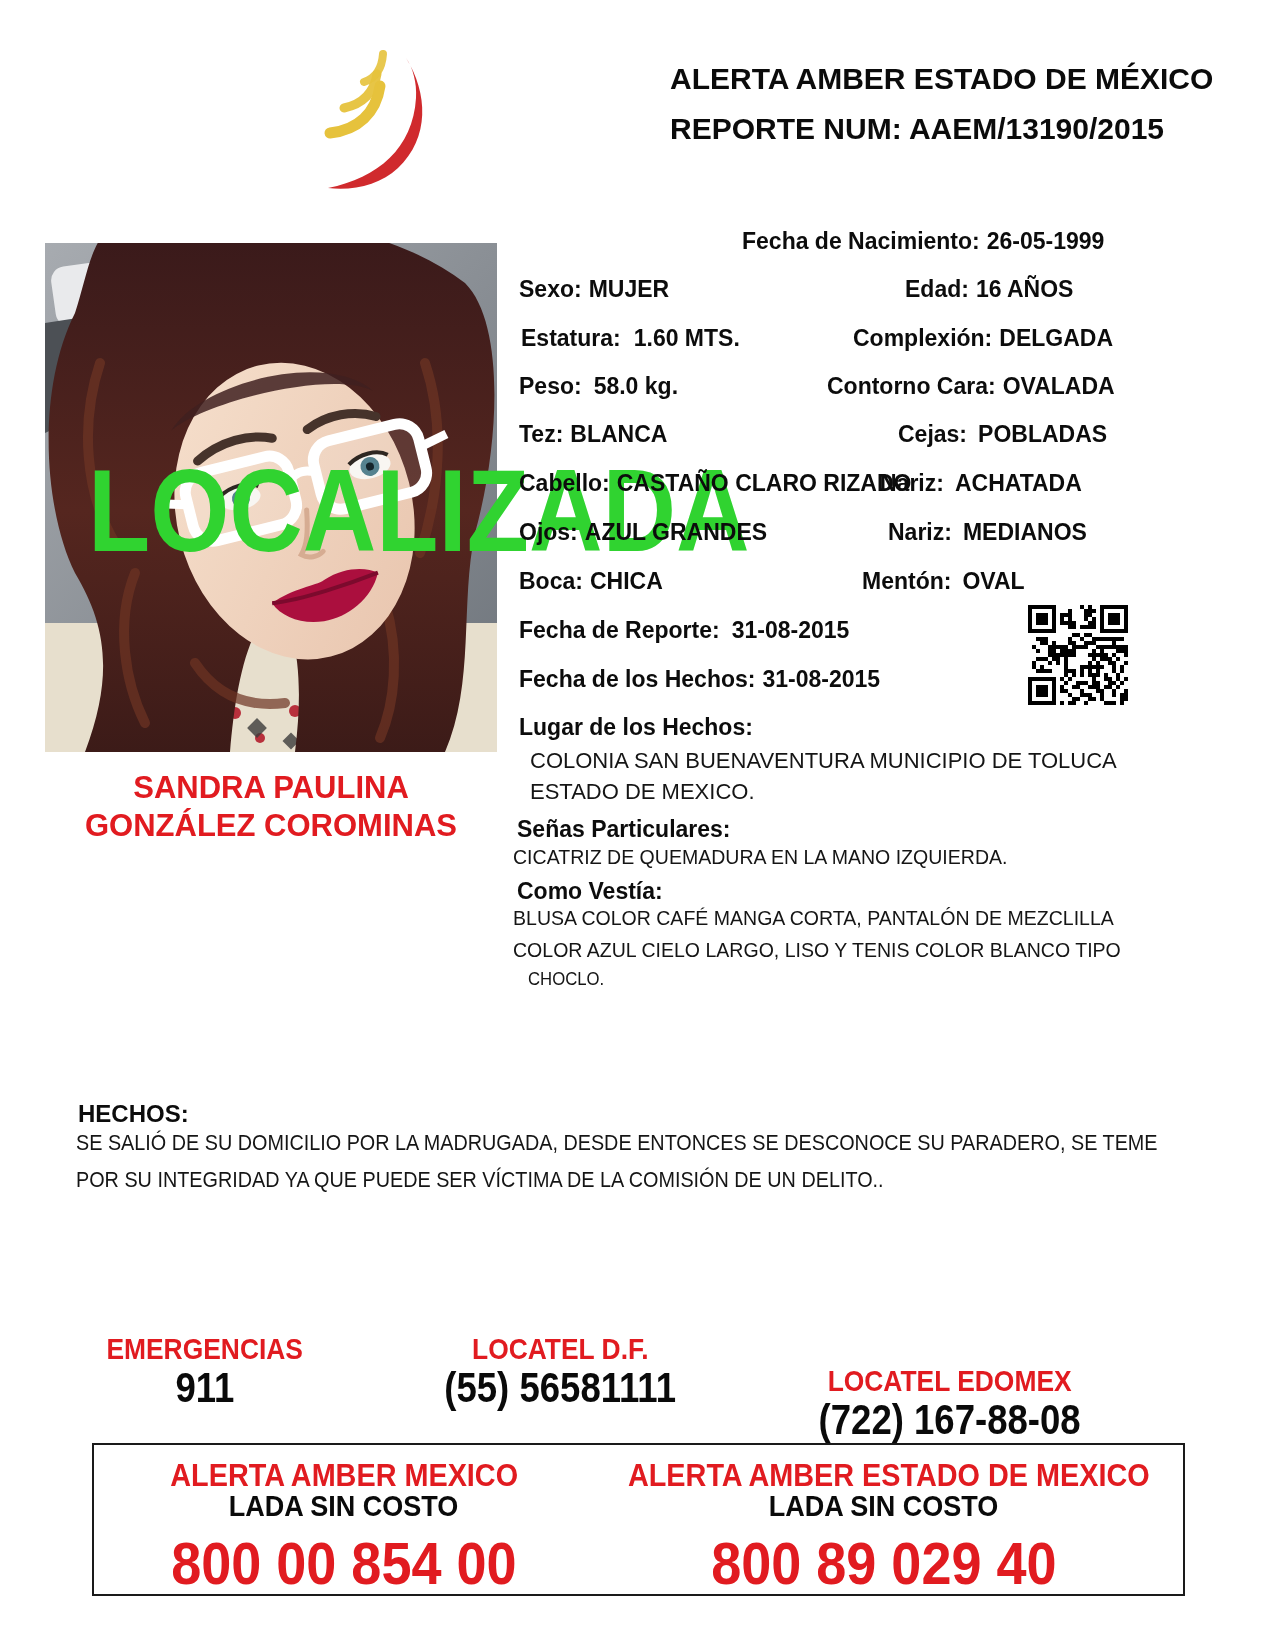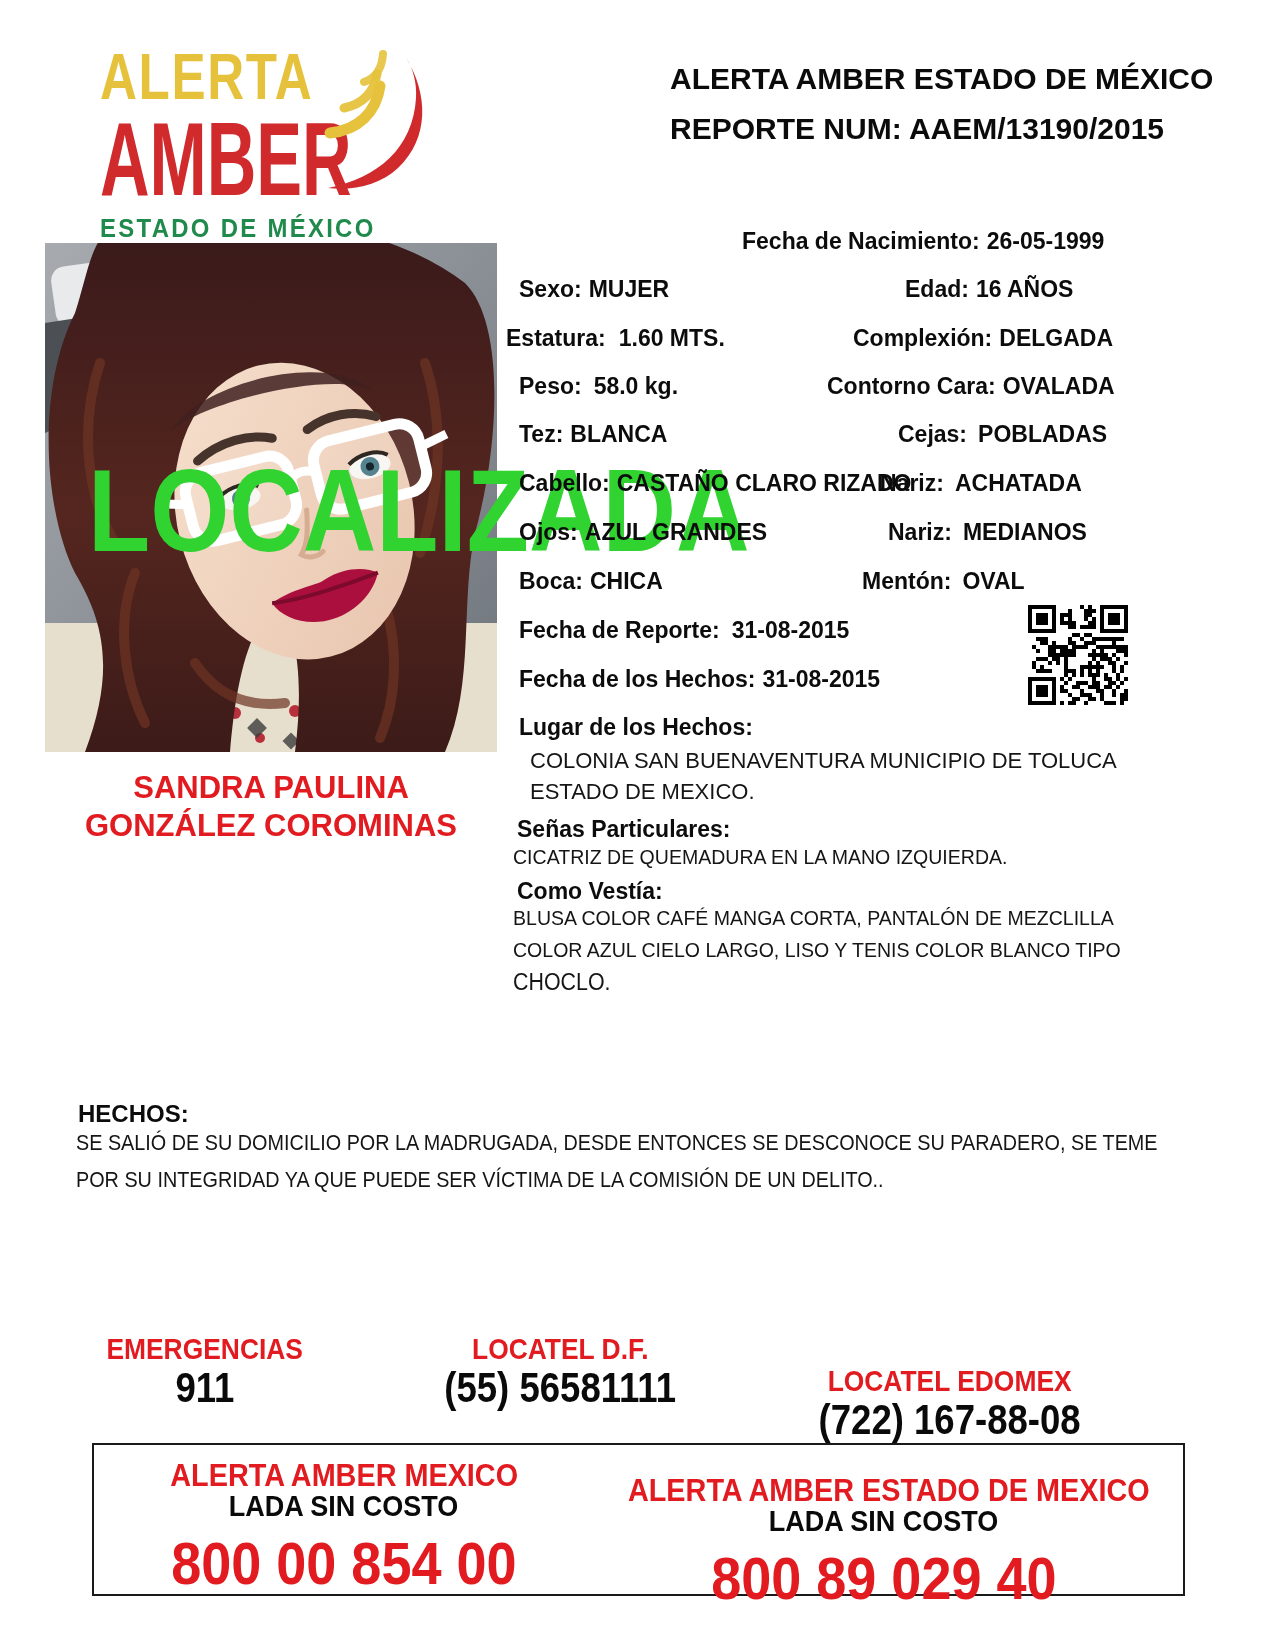--- a/index.html
+++ b/index.html
@@ -49,25 +49,20 @@
   .fb-col{position:absolute;text-align:center;}
   .fb-title{font-size:32px;font-weight:bold;color:var(--red);display:inline-block;transform:scaleX(0.90);transform-origin:center;line-height:1.0;}
   .fb-sub{font-size:30px;font-weight:bold;color:#0a0a0a;display:inline-block;transform:scaleX(0.90);transform-origin:center;line-height:1.0;}
   .fb-num{font-size:60px;font-weight:bold;color:var(--red);display:inline-block;transform:scaleX(0.90);transform-origin:center;line-height:1.0;}
 </style>
 </head>
 <body>
 
 <div id="page">
 
-  <div class="abs" style="left:100px;top:45px;z-index:2;">
-    <div><span class="logo-alerta">ALERTA</span></div>
-    <div style="margin-top:-2px;"><span class="logo-amber">AMBER</span></div>
-    <div style="margin-top:2px;"><span class="logo-sub">ESTADO DE MÉXICO</span></div>
-  </div>
 
   <svg class="abs" style="left:318px;top:38px;z-index:3;" width="120" height="160" viewBox="0 0 120 160">
     <path d="M10,150 C60,140 95,110 98,60 C99,45 95,30 88,20 C110,55 112,100 80,130 C62,147 35,153 10,150 Z" fill="#d02a2d"></path>
     <path d="M12,95 C40,92 58,75 62,48" fill="none" stroke="#e6c23c" stroke-width="11" stroke-linecap="round"></path>
     <path d="M26,70 C45,66 56,54 59,36" fill="none" stroke="#e6c23c" stroke-width="9" stroke-linecap="round" opacity="0.95"></path>
     <path d="M46,44 C58,40 64,30 65,16" fill="none" stroke="#e6c23c" stroke-width="8" stroke-linecap="round" opacity="0.9"></path>
   </svg>
 
   <div class="abs hdr" style="left:670px;top:62px;z-index:2;">ALERTA AMBER ESTADO DE MÉXICO</div>
   <div class="abs hdr" style="left:670px;top:112px;z-index:2;">REPORTE NUM: AAEM/13190/2015</div>
@@ -155,21 +150,21 @@
 
   <div class="abs field" style="left:742px;top:228px;">
     <span>Fecha de Nacimiento:</span><span class="val">26-05-1999</span>
   </div>
   <div class="abs field" style="left:519px;top:276px;">
     <span>Sexo:</span><span class="val">MUJER</span>
   </div>
   <div class="abs field" style="left:905px;top:276px;">
     <span>Edad:</span><span class="val">16 AÑOS</span>
   </div>
-  <div class="abs field" style="left:506px;top:325px;">
+  <div class="abs field" style="left:521px;top:325px;">
     <span>Estatura:</span><span class="val" style="margin-left:13px;">1.60 MTS.</span>
   </div>
   <div class="abs field" style="left:853px;top:325px;">
     <span>Complexión:</span><span class="val">DELGADA</span>
   </div>
   <div class="abs field" style="left:519px;top:373px;">
     <span>Peso:</span><span class="val" style="margin-left:12px;">58.0 kg.</span>
   </div>
   <div class="abs field" style="left:827px;top:373px;">
     <span>Contorno Cara:</span><span class="val">OVALADA</span>
@@ -424,21 +419,21 @@
   <div class="abs heading" style="left:519px;top:714px;">Lugar de los Hechos:</div>
   <div class="abs para" style="left:530px;top:748px;">COLONIA SAN BUENAVENTURA  MUNICIPIO DE TOLUCA</div>
   <div class="abs para" style="left:530px;top:779px;">ESTADO DE MEXICO.</div>
 
   <div class="abs heading" style="left:517px;top:816px;">Señas Particulares:</div>
   <div class="abs para" style="left:513px;top:845px;font-size:21px;"><span class="cond">CICATRIZ DE QUEMADURA EN LA MANO IZQUIERDA.</span></div>
 
   <div class="abs heading" style="left:517px;top:878px;">Como Vestía:</div>
   <div class="abs para" style="left:513px;top:938px;font-size:21px;"><span class="cond">COLOR AZUL CIELO LARGO, LISO Y  TENIS   COLOR  BLANCO  TIPO</span></div>
   <div class="abs para" style="left:513px;top:906px;font-size:21px;"><span class="cond">BLUSA   COLOR  CAFÉ  MANGA  CORTA,  PANTALÓN  DE  MEZCLILLA</span></div>
-  <div class="abs para" style="left:513px;top:969px;font-size:23px;text-decoration:underline;"><span class="cond">CHOCLO.</span></div>
+  <div class="abs para" style="left:528px;top:969px;font-size:18px;text-decoration:underline;"><span class="cond">CHOCLO.</span></div>
 
   <div class="abs heading" style="left:78px;top:1100px;font-size:24px;">HECHOS:</div>
   <div class="abs para" style="left:76px;top:1130px;font-size:22.5px;"><span class="cond88">SE SALIÓ DE SU DOMICILIO POR LA MADRUGADA, DESDE ENTONCES SE DESCONOCE SU PARADERO, SE TEME</span></div>
   <div class="abs para" style="left:76px;top:1167px;font-size:22.5px;"><span class="cond88">POR SU INTEGRIDAD YA QUE PUEDE SER VÍCTIMA DE LA COMISIÓN DE UN DELITO..</span></div>
 
   <div class="abs ph-col" style="left:55px;top:1332px;width:300px;">
     <div><span class="ph-label">EMERGENCIAS</span></div>
     <div><span class="ph-num">911</span></div>
   </div>
   <div class="abs ph-col" style="left:400px;top:1332px;width:320px;">
@@ -449,20 +444,20 @@
     <div><span class="ph-label">LOCATEL EDOMEX</span></div>
     <div><span class="ph-num">(722) 167-88-08</span></div>
   </div>
 
   <div id="footerbox" class="abs">
     <div class="fb-col" style="left:15px;top:14px;width:470px;">
       <div><span class="fb-title">ALERTA AMBER MEXICO</span></div>
       <div><span class="fb-sub">LADA SIN COSTO</span></div>
       <div style="margin-top:13px;"><span class="fb-num">800 00 854 00</span></div>
     </div>
-    <div class="fb-col" style="left:505px;top:29px;width:570px;">
+    <div class="fb-col" style="left:505px;top:14px;width:570px;">
       <div><span class="fb-title">ALERTA AMBER ESTADO DE MEXICO</span></div>
       <div><span class="fb-sub">LADA SIN COSTO</span></div>
       <div style="margin-top:13px;"><span class="fb-num">800 89 029 40</span></div>
     </div>
   </div>
 
 </div>
 
 </body></html>

